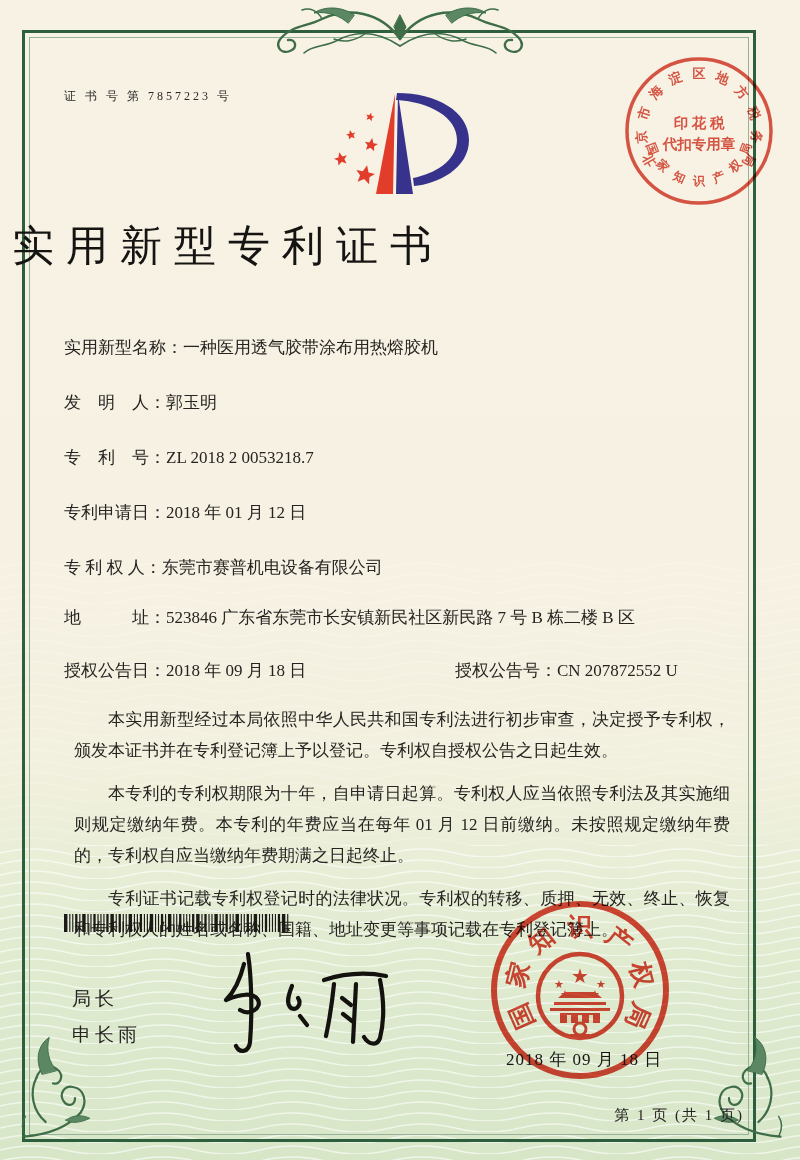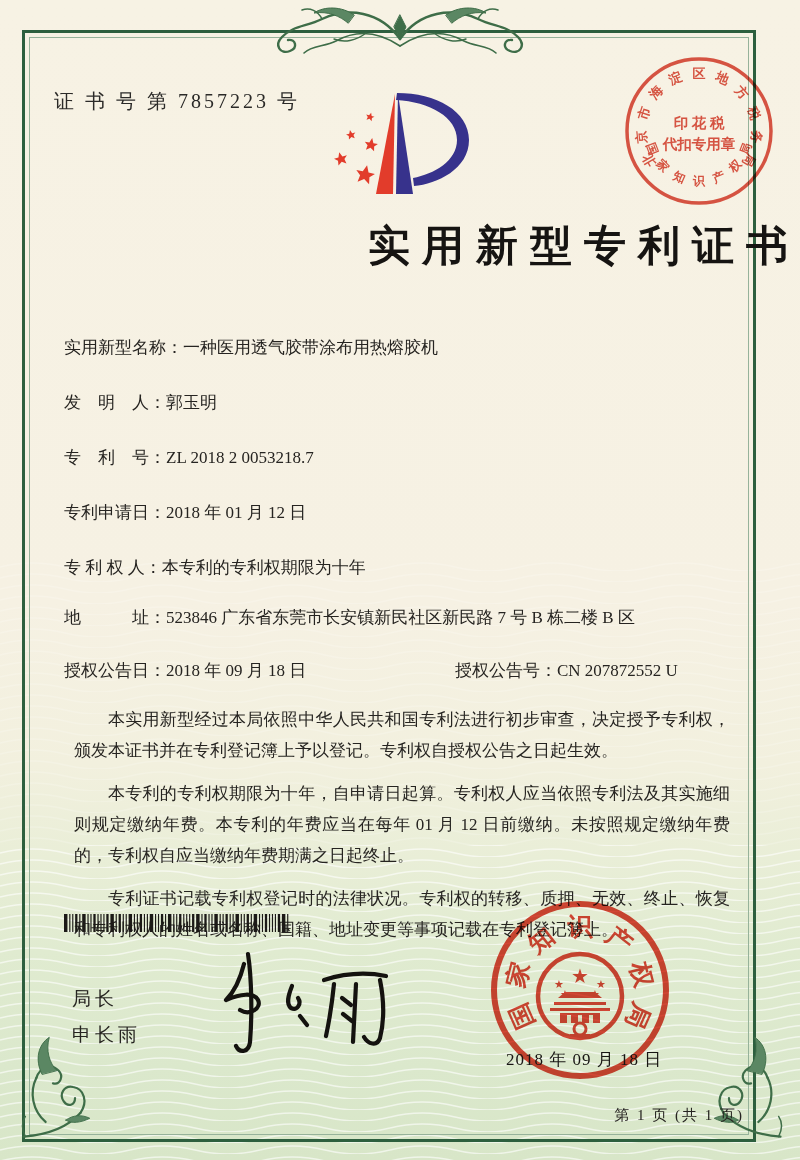--- a/index.html
+++ b/index.html
@@ -8,24 +8,24 @@
     font-family:"Liberation Serif","DejaVu Serif",serif;color:#262421;
     background:linear-gradient(180deg,#f7f2e4 0%,#f6f1e3 52%,#f2f0de 66%,#e9eed7 74%,#e0ebd0 82%,#dbe8cc 92%,#d8e6c8 100%);
   }
   .waves{position:absolute;left:0;top:560px;width:800px;height:600px;z-index:1;pointer-events:none;}
   .frame-outer{position:absolute;left:22px;top:30px;width:728px;height:1106px;border:3px solid #2d5f3e;z-index:2;}
   .frame-inner{position:absolute;inset:4px;border:1px solid #96b29a;}
   .crest{position:absolute;left:258px;top:3px;width:284px;height:58px;z-index:3;}
   .corner-fl{position:absolute;width:92px;height:114px;z-index:3;}
   .corner-fl.bl{left:18px;top:1030px;}
   .corner-fl.br{left:694px;top:1030px;transform:scaleX(-1);}
-  .cert-no{position:absolute;left:54px;top:88px;font-size:20px;letter-spacing:3px;color:#2b2a28;z-index:4;}
+  .cert-no{position:absolute;left:64px;top:88px;font-size:12px;letter-spacing:3px;color:#2b2a28;z-index:4;}
   .tax-stamp{position:absolute;left:620px;top:52px;width:158px;height:158px;z-index:6;opacity:.88;mix-blend-mode:multiply;}
   .logo{position:absolute;left:330px;top:84px;width:148px;height:116px;z-index:4;}
-  .doc-title{position:absolute;left:0;top:218px;width:100%;text-align:right;font-size:42px;font-weight:700;letter-spacing:12px;text-indent:12px;color:#161412;z-index:4;}
+  .doc-title{position:absolute;left:0;top:218px;width:100%;text-align:left;font-size:42px;font-weight:400;letter-spacing:12px;text-indent:12px;color:#161412;z-index:4;}
   .fields{position:absolute;left:64px;top:330px;width:676px;font-size:17px;z-index:4;}
   .f-row{position:absolute;left:0;display:flex;width:676px;line-height:27px;}
   .f-label{white-space:pre;flex:0 0 auto;font-family:Liberation Serif, serif;}
   .f-value{flex:0 1 auto;max-width:528px;}
   .g-right{position:absolute;left:391px;top:0;white-space:pre;}
   .paras{position:absolute;left:62px;top:692px;width:680px;font-size:17px;z-index:4;}
   .paras p{margin:12px;text-indent:2em;text-align:justify;line-height:31px;}
   .barcode{position:absolute;left:64px;top:914px;width:228px;height:18px;z-index:4;}
   .signoff-role{position:absolute;left:72px;top:986px;font-size:19px;letter-spacing:4px;z-index:4;}
   .signoff-name{position:absolute;left:72px;top:1022px;font-size:19px;letter-spacing:4px;z-index:4;}
@@ -159,21 +159,21 @@
     <div class="f-row" style="top:114px">
       <span class="f-label">专　利　号：</span>
       <span class="f-value">ZL 2018 2 0053218.7</span>
     </div>
     <div class="f-row" style="top:169px">
       <span class="f-label">专利申请日：</span>
       <span class="f-value">2018 年 01 月 12 日</span>
     </div>
     <div class="f-row" style="top:224px">
       <span class="f-label">专 利 权 人：</span>
-      <span class="f-value">本专利的专利权期限为十年</span>
+      <span class="f-value">东莞市赛普机电设备有限公司</span>
     </div>
     <div class="f-row" style="top:274px">
       <span class="f-label">地　　　址：</span>
       <span class="f-value">523846 广东省东莞市长安镇新民社区新民路 7 号 B 栋二楼 B 区</span>
     </div>
     <div class="f-row" style="top:327px">
       <span class="f-label">授权公告日：</span>
       <span class="f-value">2018 年 09 月 18 日</span>
       <span class="g-right"><span>授权公告号：</span><span>CN 207872552 U</span></span>
     </div>

